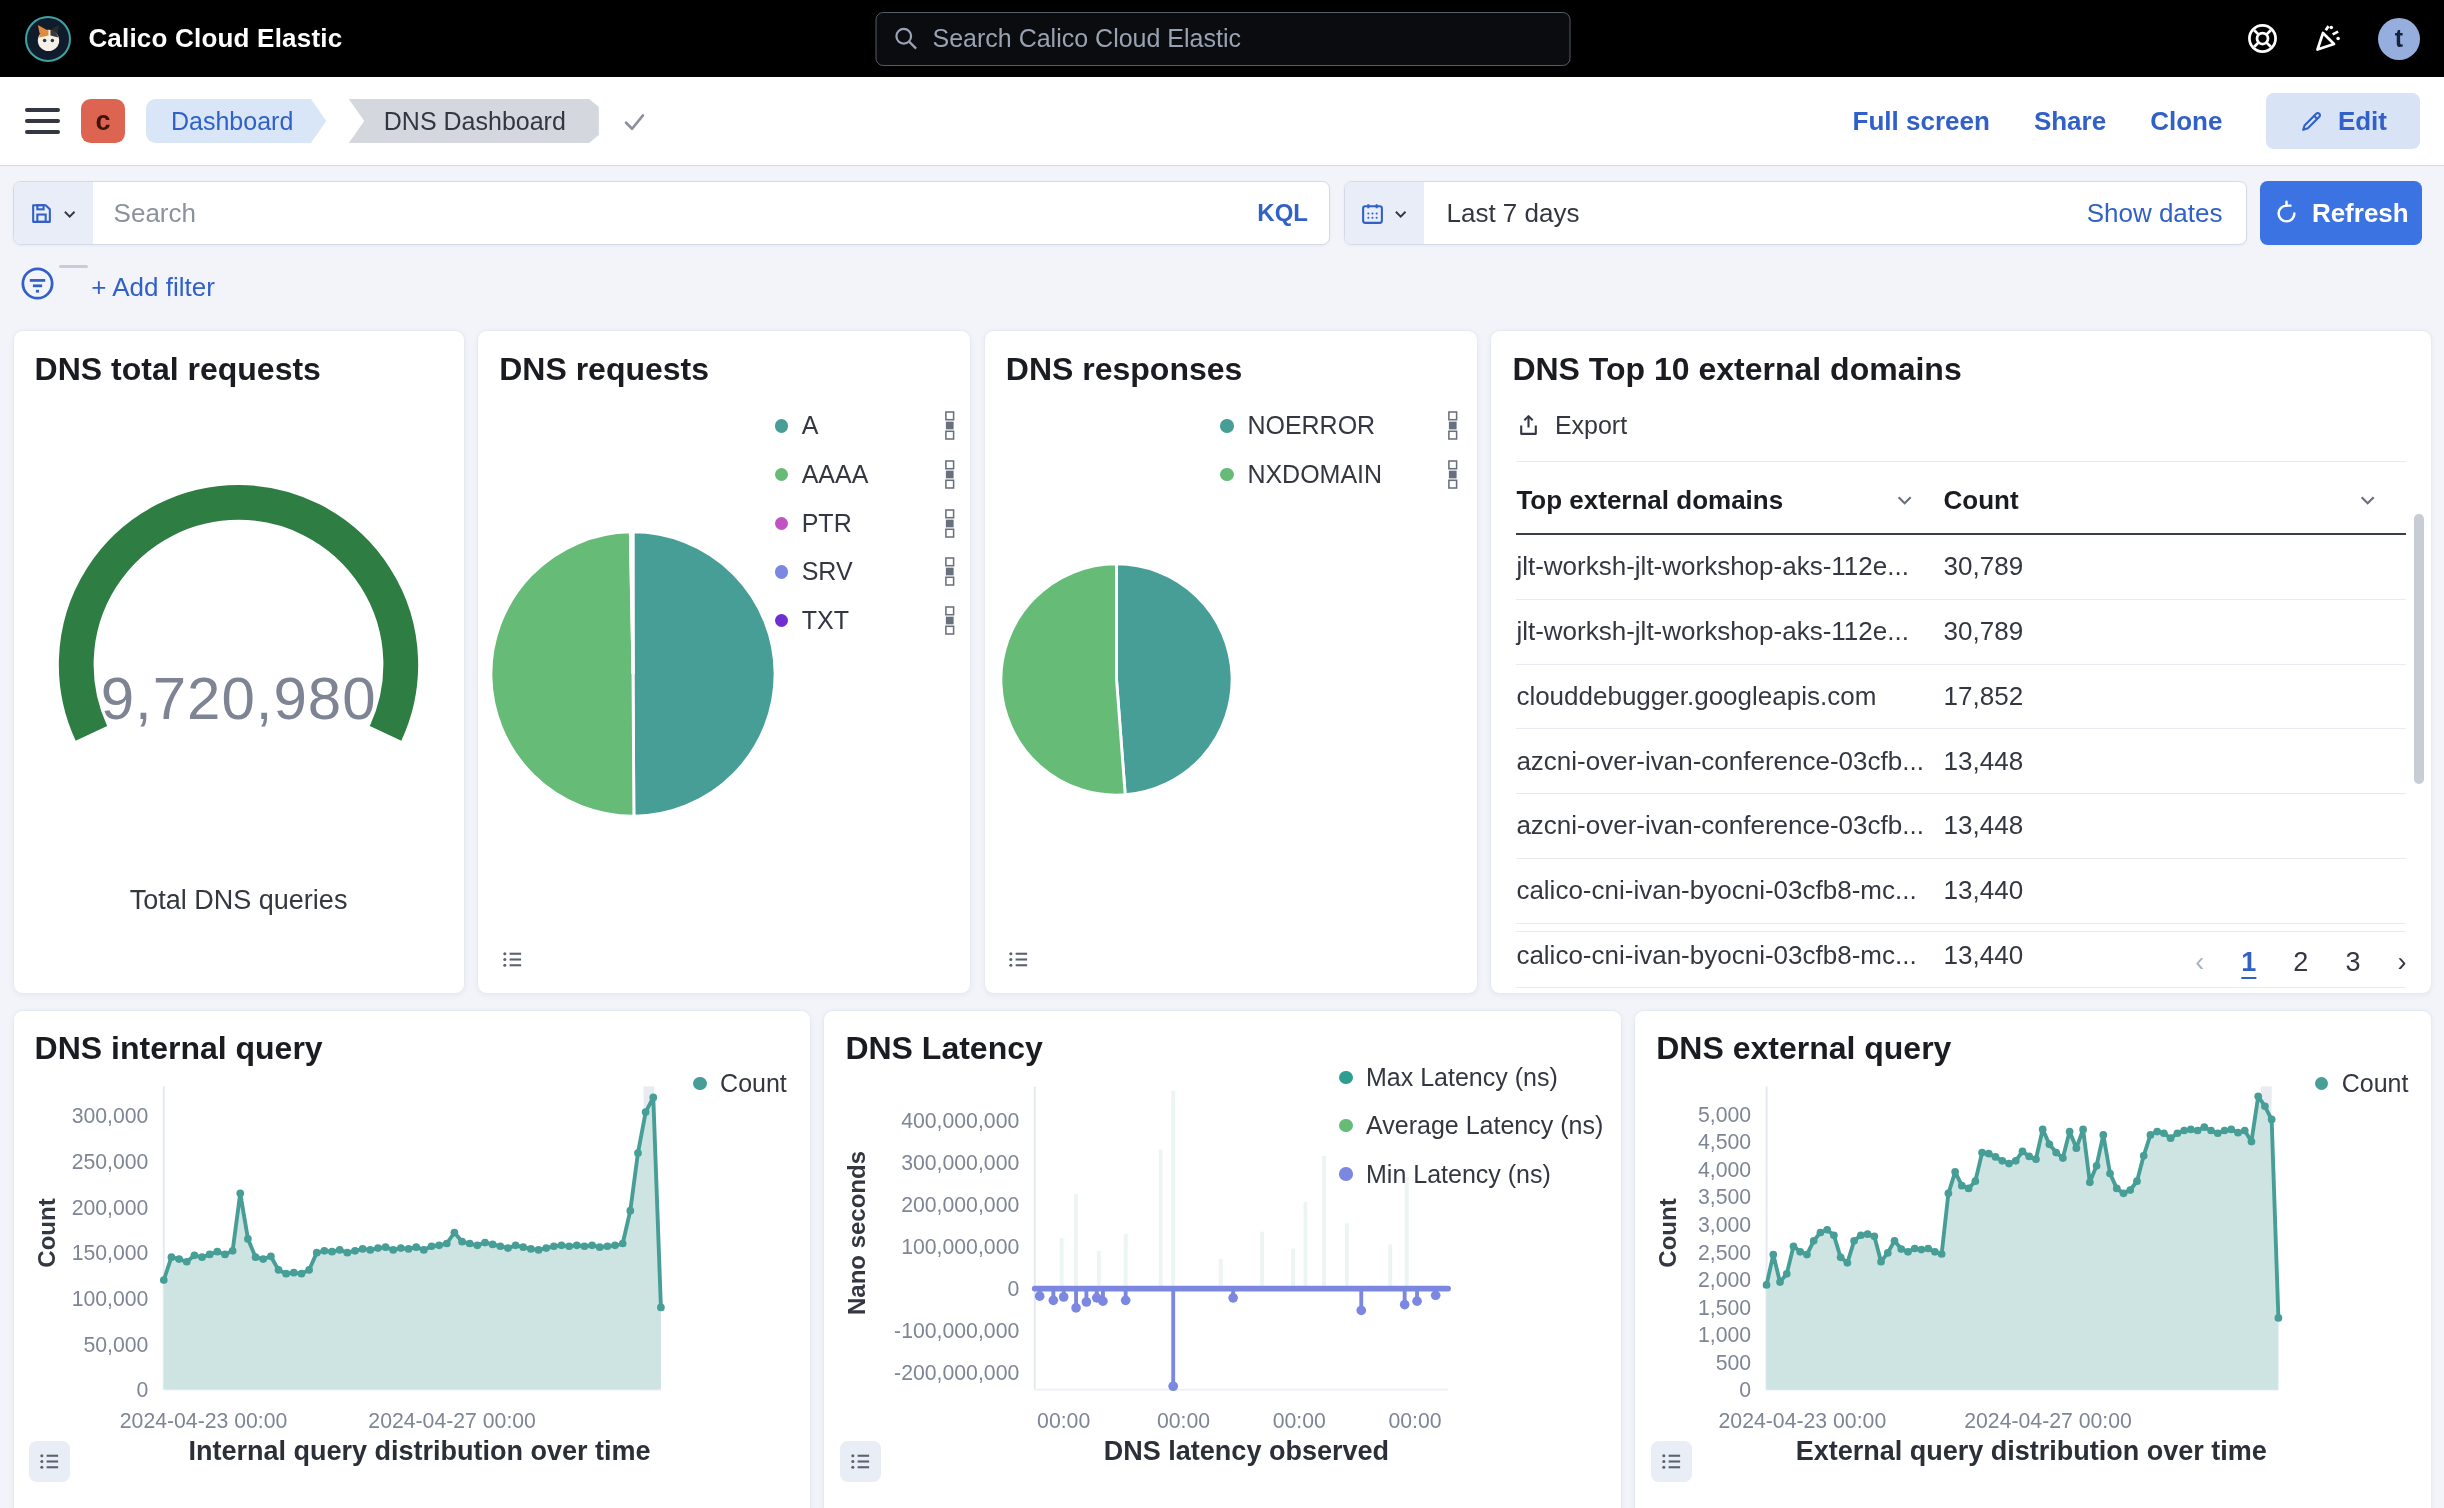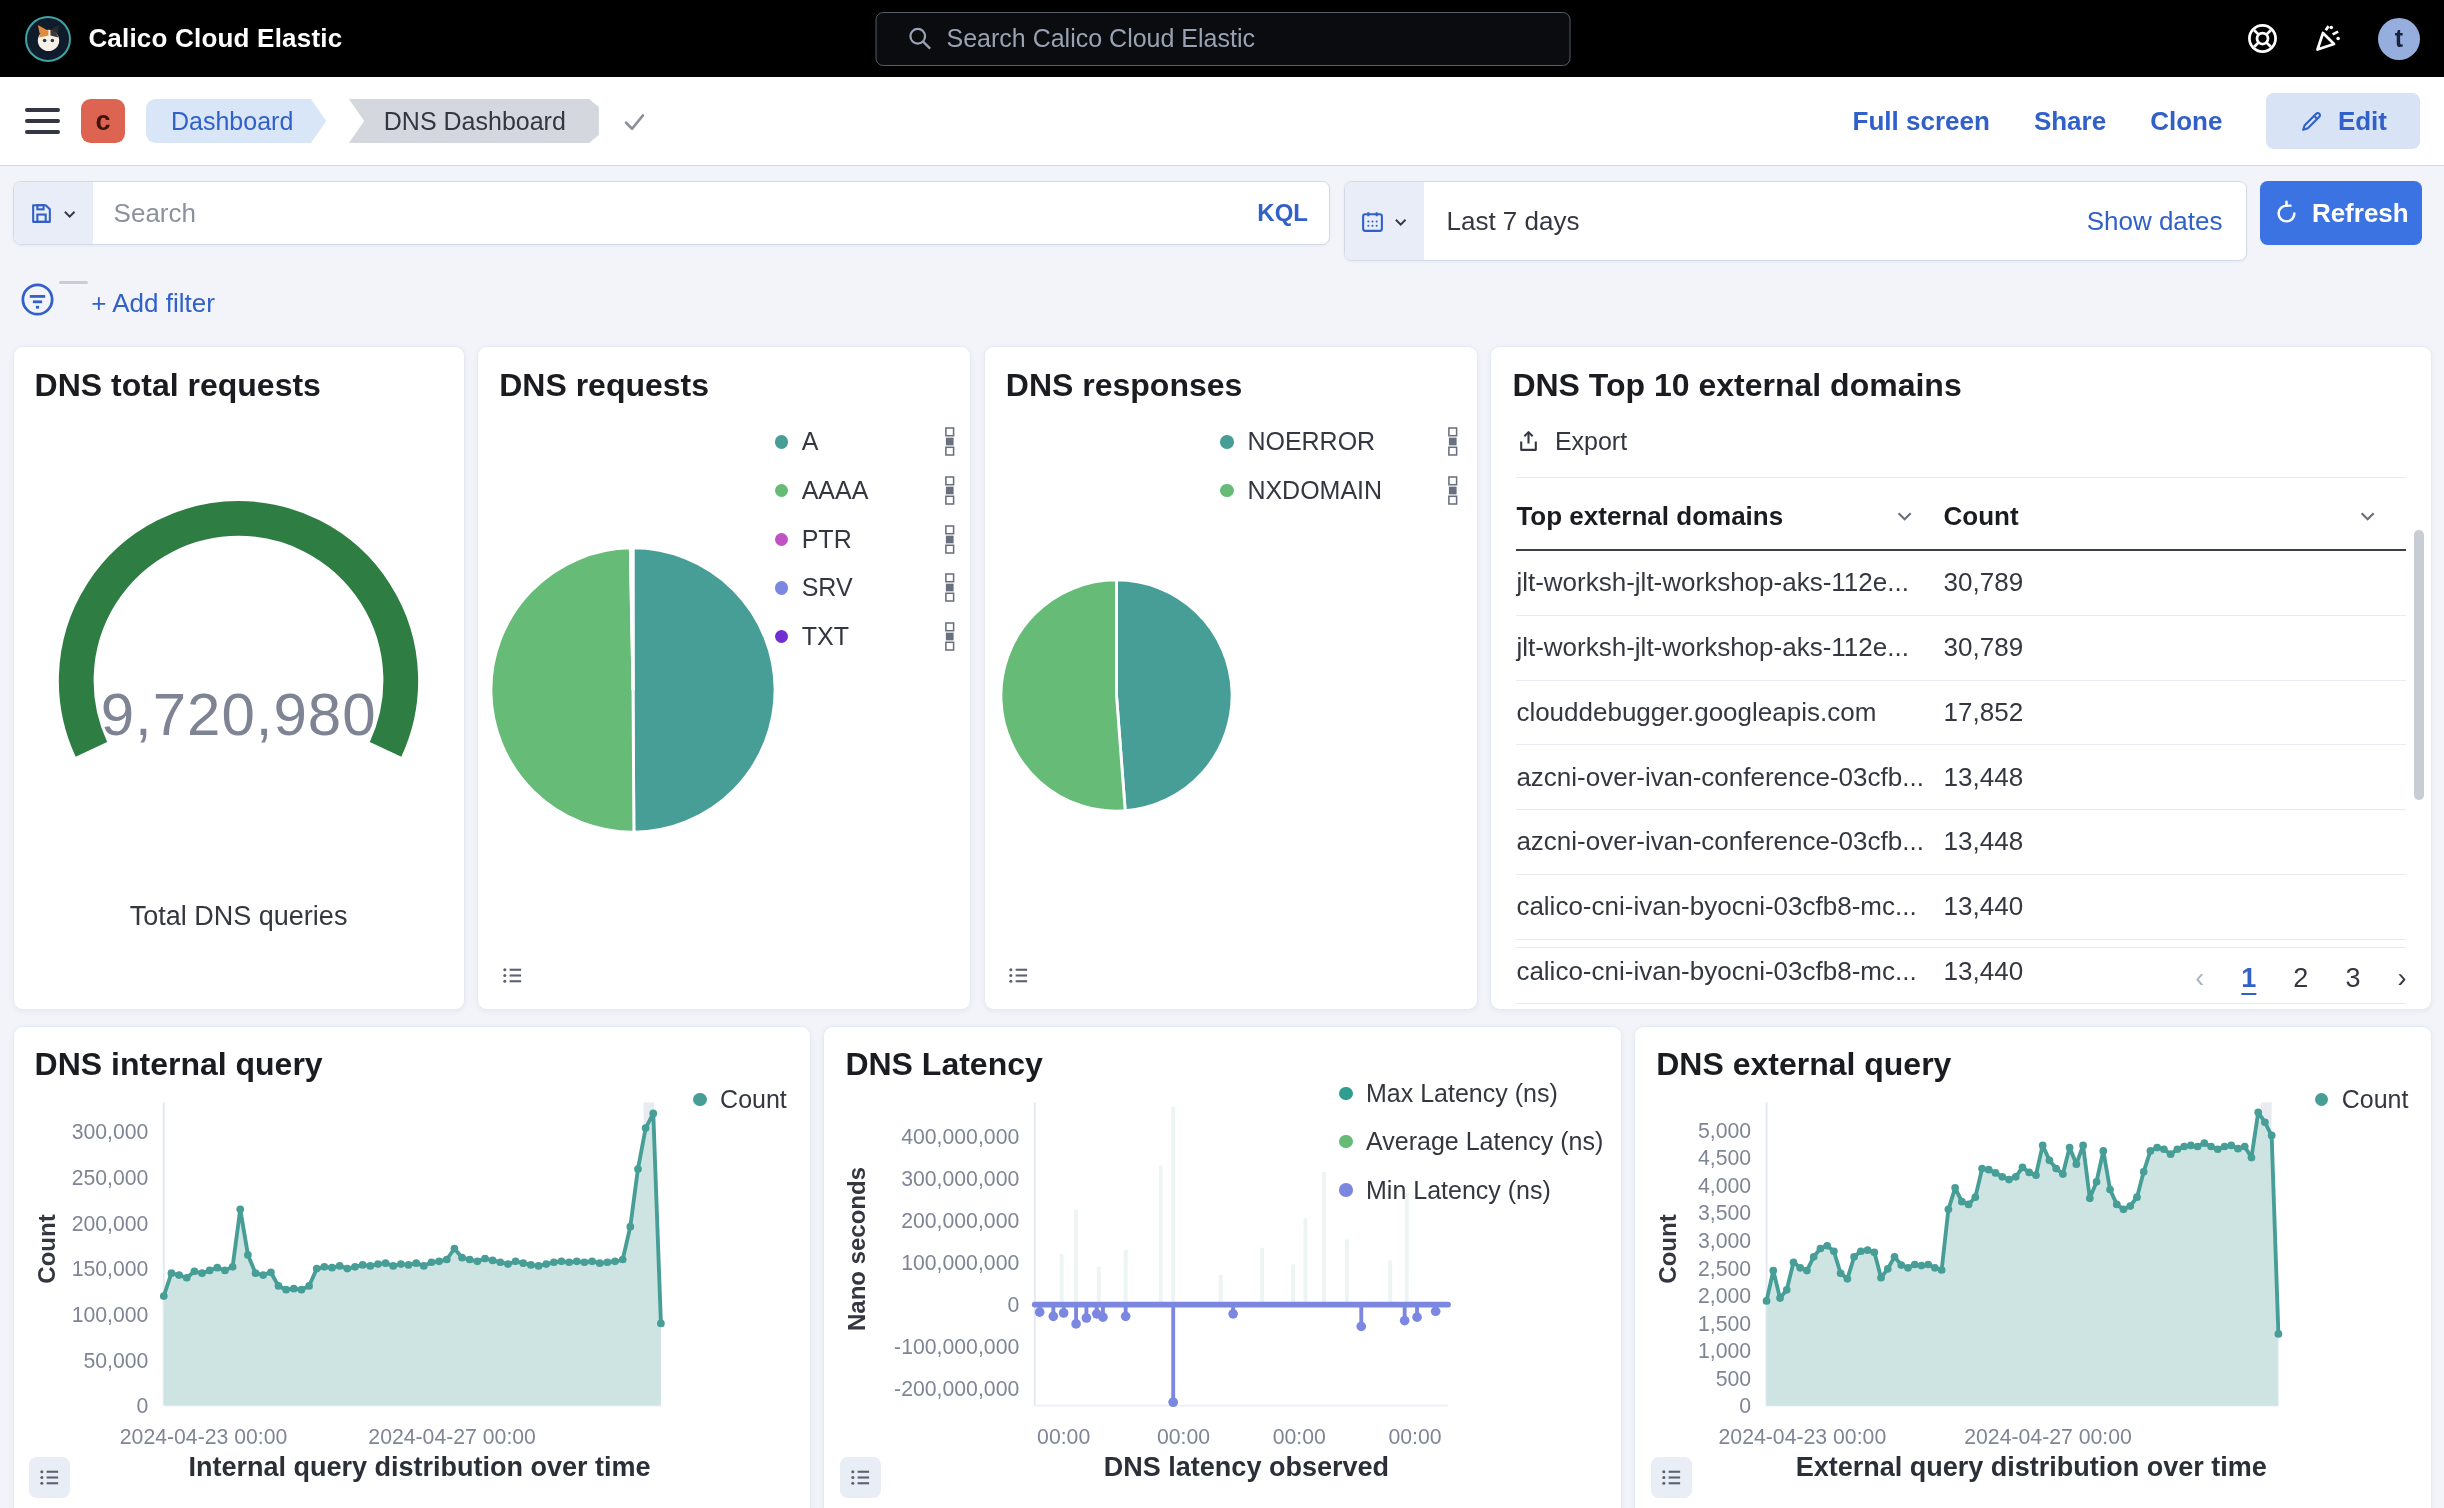--- a/index.html
+++ b/index.html
@@ -10,21 +10,21 @@
   *{margin:0;padding:0;box-sizing:border-box;}
   html,body{width:2445px;height:1508px;overflow:hidden;}
   body{font-family:"Liberation Sans","DejaVu Sans",sans-serif;background:var(--bg);color:var(--text);}
   svg text{font-family:"Liberation Sans","DejaVu Sans",sans-serif;}
 
   
   .topbar{height:77px;background:#000;display:flex;align-items:center;padding:0 25px;position:relative;}
   .brand{display:flex;align-items:center;gap:17.4px;}
   .logo{width:46px;height:46px;border-radius:50%;background:#101c2b;border:2.9px solid #3fa3a0;display:flex;align-items:center;justify-content:center;overflow:hidden;}
   .app-title{color:#fff;font-size:26px;font-weight:700;letter-spacing:0.2px;}
-  .gsearch{position:absolute;left:50%;transform:translateX(-50%);width:695px;height:54px;border:1.9px solid #575c66;border-radius:7.7px;background:#0b0c0f;display:flex;align-items:center;gap:13.5px;padding:0 30px;color:#98a2b2;font-size:25px;}
+  .gsearch{position:absolute;left:50%;transform:translateX(-50%);width:695px;height:54px;border:1.9px solid #575c66;border-radius:7.7px;background:#0b0c0f;display:flex;align-items:center;gap:13.5px;padding:0 16px;color:#98a2b2;font-size:25px;}
   .topicons{margin-left:auto;display:flex;align-items:center;gap:33px;}
   .iconbtn{background:none;border:none;cursor:pointer;display:flex;align-items:center;}
   .avatar{width:42px;height:42px;border-radius:50%;background:var(--avatar);color:#15233f;font-size:25px;font-weight:600;display:flex;align-items:center;justify-content:center;border:none;cursor:pointer;}
 
   
   .navrow{height:89px;background:#fff;border-bottom:1px solid var(--line);display:flex;align-items:center;padding:0 25px;gap:21px;}
   .hamburger{width:35px;height:27px;display:flex;flex-direction:column;justify-content:space-between;background:none;border:none;cursor:pointer;}
   .hamburger span{height:4.3px;background:#343741;border-radius:1.9px;}
   .spacebadge{width:44px;height:44px;border-radius:9.7px;background:var(--badge);color:#40140a;font-size:27px;font-weight:600;display:flex;align-items:center;justify-content:center;border:none;cursor:pointer;}
   .crumbs{display:flex;align-items:center;gap:36px;}
@@ -34,21 +34,21 @@
   .navlinks{margin-left:auto;display:flex;align-items:center;gap:44px;}
   .navlink{background:none;border:none;color:var(--accent);font-size:26px;font-weight:700;cursor:pointer;}
   .editbtn{height:56px;background:#d9e3f6;border:none;border-radius:7.7px;color:var(--accent);font-size:26px;font-weight:600;display:flex;align-items:center;gap:13.5px;padding:0 33px;cursor:pointer;}
 
   
   .filterrow{display:flex;gap:13.5px;padding:15.4px 23px 0 12.6px;align-items:stretch;}
   .qbox{flex:1;height:64px;background:#fff;border:1px solid var(--line);border-radius:7.7px;display:flex;align-items:center;overflow:hidden;box-shadow:0 1px 2.9px rgba(30,40,70,.05);}
   .prefix{width:79px;align-self:stretch;background:#e9edf7;border-right:1px solid var(--line);display:flex;align-items:center;justify-content:center;gap:7.7px;cursor:pointer;border:none;}
   .qinput{flex:1;display:flex;align-items:center;padding:0 21px;color:#8b919e;font-size:26px;cursor:text;}
   .kql{background:none;border:none;color:var(--accent);font-weight:600;font-size:24px;padding:0 21px;cursor:pointer;}
-  .datebox{width:903px;height:80px;background:#fff;border:1px solid var(--line);border-radius:7.7px;display:flex;align-items:center;overflow:hidden;box-shadow:0 1px 2.9px rgba(30,40,70,.05);}
+  .datebox{width:903px;height:64px;background:#fff;border:1px solid var(--line);border-radius:7.7px;display:flex;align-items:center;overflow:hidden;box-shadow:0 1px 2.9px rgba(30,40,70,.05);}
   .daterange{font-size:26px;color:var(--text);padding:0 23px;flex:1;cursor:pointer;}
   .showdates{background:none;border:none;color:var(--accent);font-size:26px;font-weight:500;padding:0 23px;cursor:pointer;}
   .refreshbtn{width:162px;height:64px;background:var(--refresh);border:none;border-radius:7.7px;color:#fff;font-size:26px;font-weight:600;display:flex;align-items:center;justify-content:center;gap:11.6px;cursor:pointer;}
 
   
   .addrow{display:flex;gap:3px;padding:19.3px 23px 0 19.3px;height:64px;}
   .dash{width:29px;height:2.9px;background:#c6cdd8;border-radius:1.9px;}
   .addfilter{background:none;border:none;color:var(--accent);font-size:26px;font-weight:500;cursor:pointer;}
 
   

